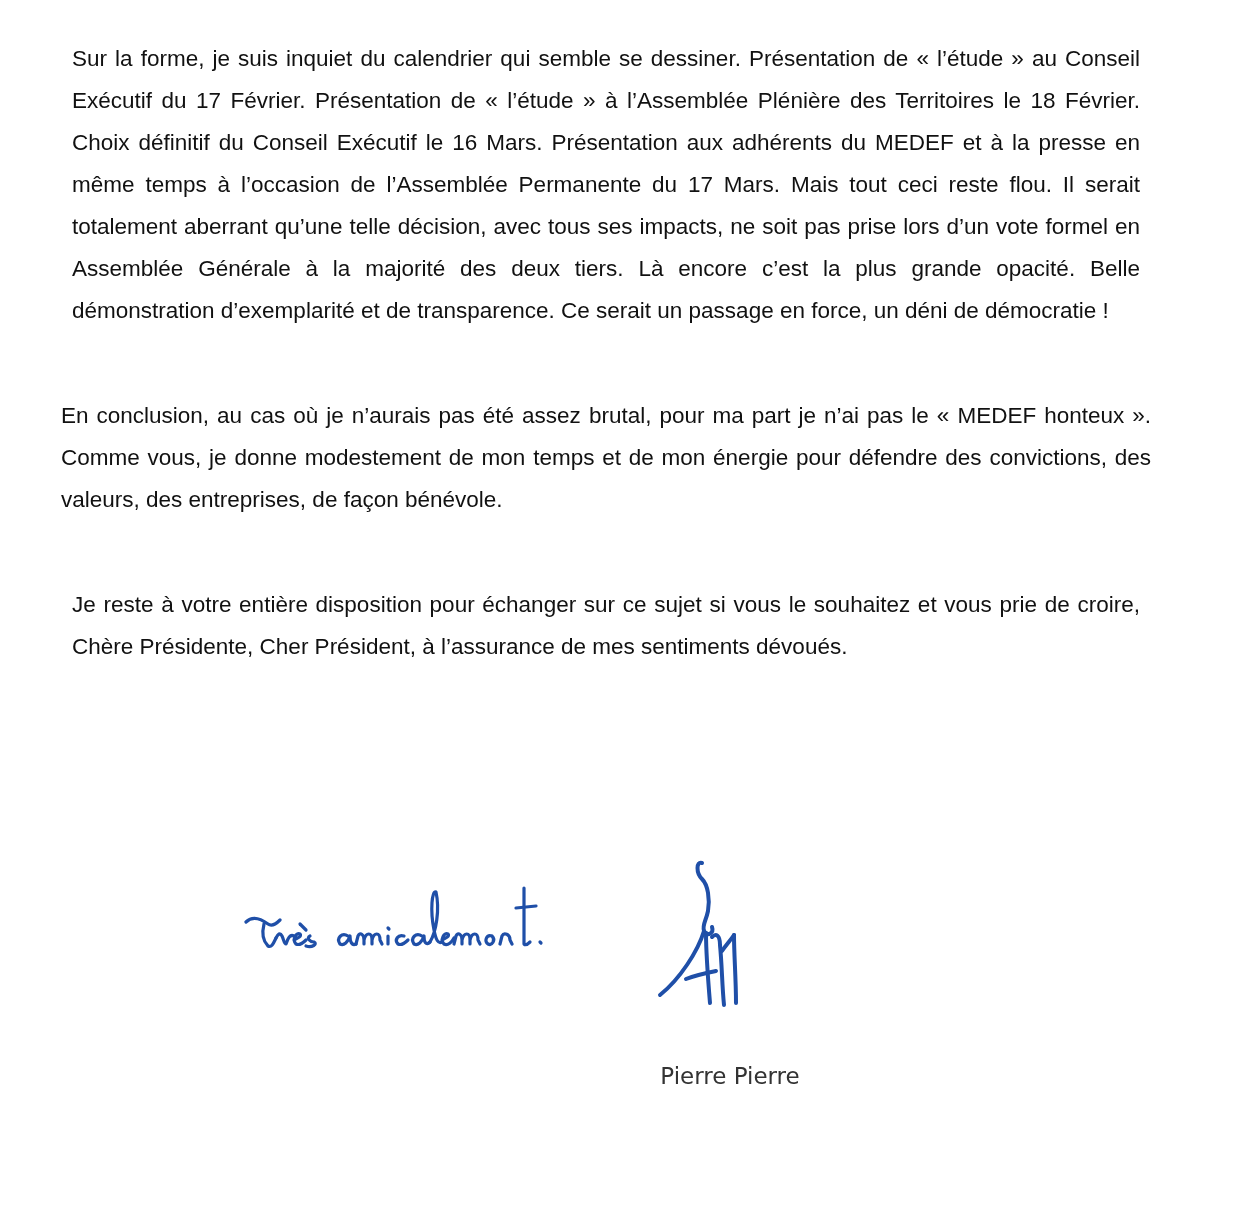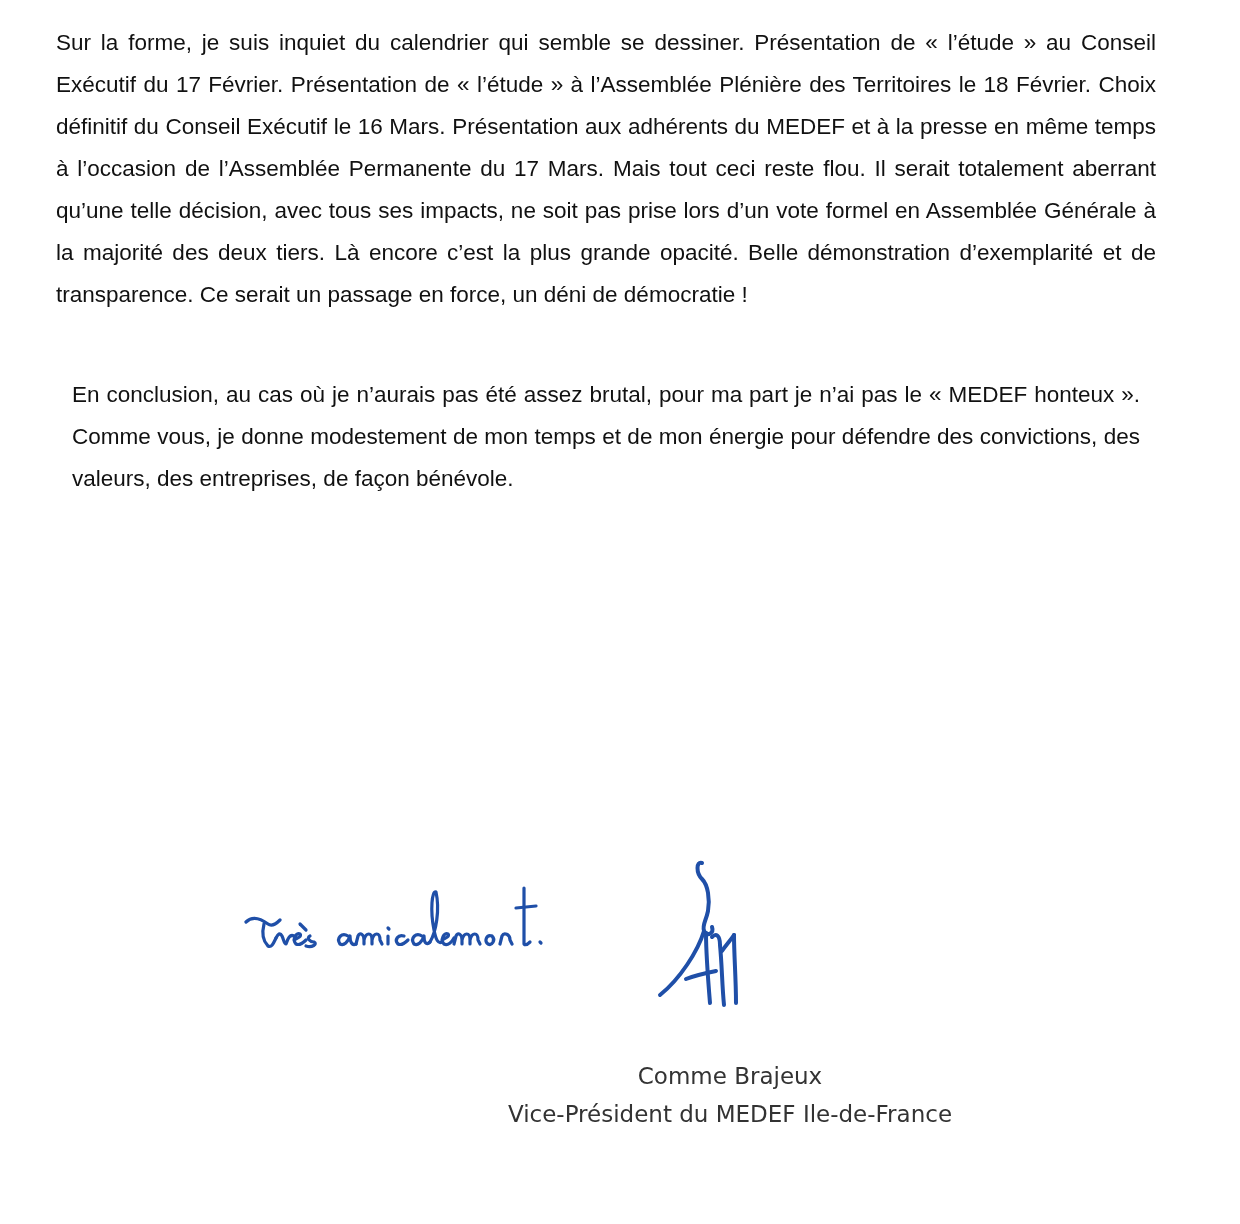--- a/index.html
+++ b/index.html
@@ -18,28 +18,28 @@
       position: absolute;
       left: 56px;
       top: 22px;
       width: 1100px;
       font-family: "Liberation Sans", sans-serif;
       font-size: 22.5px;
       line-height: 42px;
       color: #111111;
     }
     .para {
-      margin: 0;
+      margin: 16px;
       text-align: justify;
     }
     .para + .gap {
       height: 42px;
     }
     .line-block {
-      margin: 16px;
+      margin: 5px;
       text-align: justify;
     }
     .handwriting {
       position: absolute;
       left: 240px;
       top: 880px;
       width: 320px;
       height: 80px;
     }
     .signature {
@@ -70,20 +70,21 @@
     }
   </style>
 </head>
 <body>
 
 <div class="page">
   <p class="para">Sur la forme, je suis inquiet du calendrier qui semble se dessiner. Présentation de « l’étude » au Conseil Exécutif du 17 Février. Présentation de « l’étude » à l’Assemblée Plénière des Territoires le 18 Février. Choix définitif du Conseil Exécutif le 16 Mars. Présentation aux adhérents du MEDEF et à la presse en même temps à l’occasion de l’Assemblée Permanente du 17 Mars. Mais tout ceci reste flou. Il serait totalement aberrant qu’une telle décision, avec tous ses impacts, ne soit pas prise lors d’un vote formel en Assemblée Générale à la majorité des deux tiers. Là encore c’est la plus grande opacité. Belle démonstration d’exemplarité et de transparence. Ce serait un passage en force, un déni de démocratie !</p>
   <div class="gap"></div>
   <p class="line-block">En conclusion, au cas où je n’aurais pas été assez brutal, pour ma part je n’ai pas le « MEDEF honteux ». Comme vous, je donne modestement de mon temps et de mon énergie pour défendre des convictions, des valeurs, des entreprises, de façon bénévole.</p>
   <div class="gap" style="height:42px"></div>
+  <p class="para">Je reste à votre entière disposition pour échanger sur ce sujet si vous le souhaitez et vous prie de croire, Chère Présidente, Cher Président, à l’assurance de mes sentiments dévoués.</p>
 </div>
 
 <div class="handwriting" title="Très amicalement.">
   <svg width="320" height="80" viewBox="0 0 320 80">
     <g stroke="#1f4fa8" stroke-width="3.2">
 
       <path d="M6 42 C 12 36, 20 38, 28 44 C 32 47, 36 44, 40 40"></path>
       <path d="M24 44 C 22 52, 22 60, 28 66 C 32 68, 34 62, 36 58"></path>
 
       <path d="M36 58 C 38 54, 40 52, 42 56 C 44 60, 44 64, 46 64 C 48 58, 50 54, 54 56"></path>
@@ -131,15 +132,14 @@
       <path d="M56 78 C 56 100, 58 124, 60 148"></path>
       <path d="M36 124 C 46 120, 56 118, 66 116"></path>
       <path d="M62 82 C 66 78, 70 80, 70 90 C 72 110, 72 130, 74 150"></path>
       <path d="M72 96 C 76 90, 80 86, 84 80"></path>
       <path d="M84 80 C 84 100, 86 124, 86 148"></path>
     </g>
   </svg>
 </div>
 
 <div class="sig-block">
-  <div>Comme Brajeux</div>
-  <div>Vice-Président du MEDEF Ile-de-France</div>
+  <div>Pierre Pierre</div>
 </div>
 
 </body></html>

